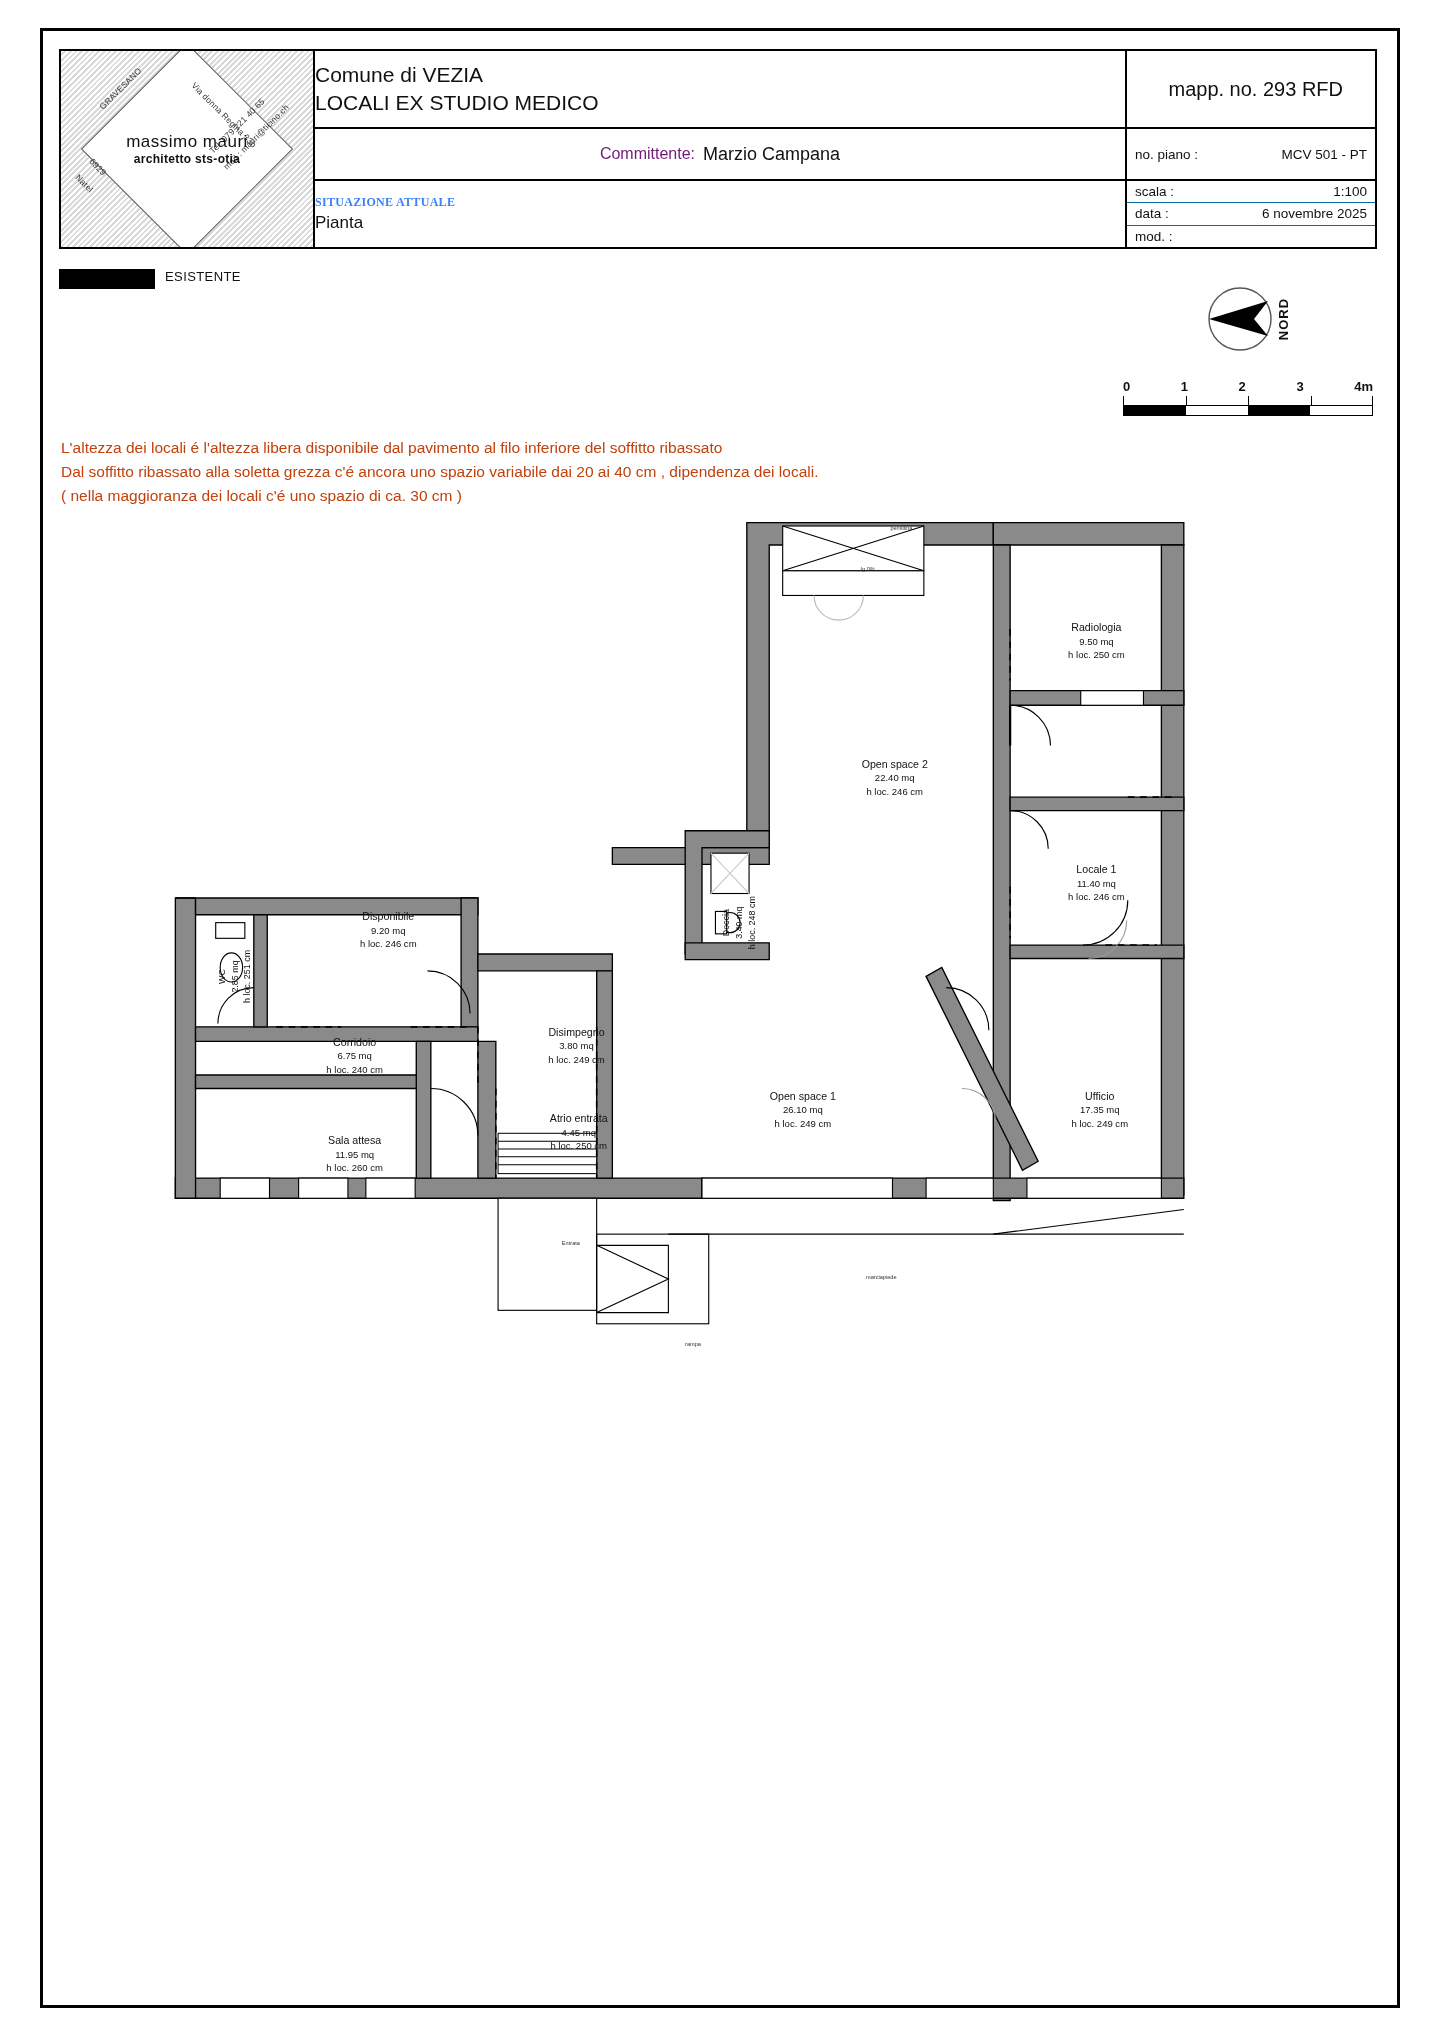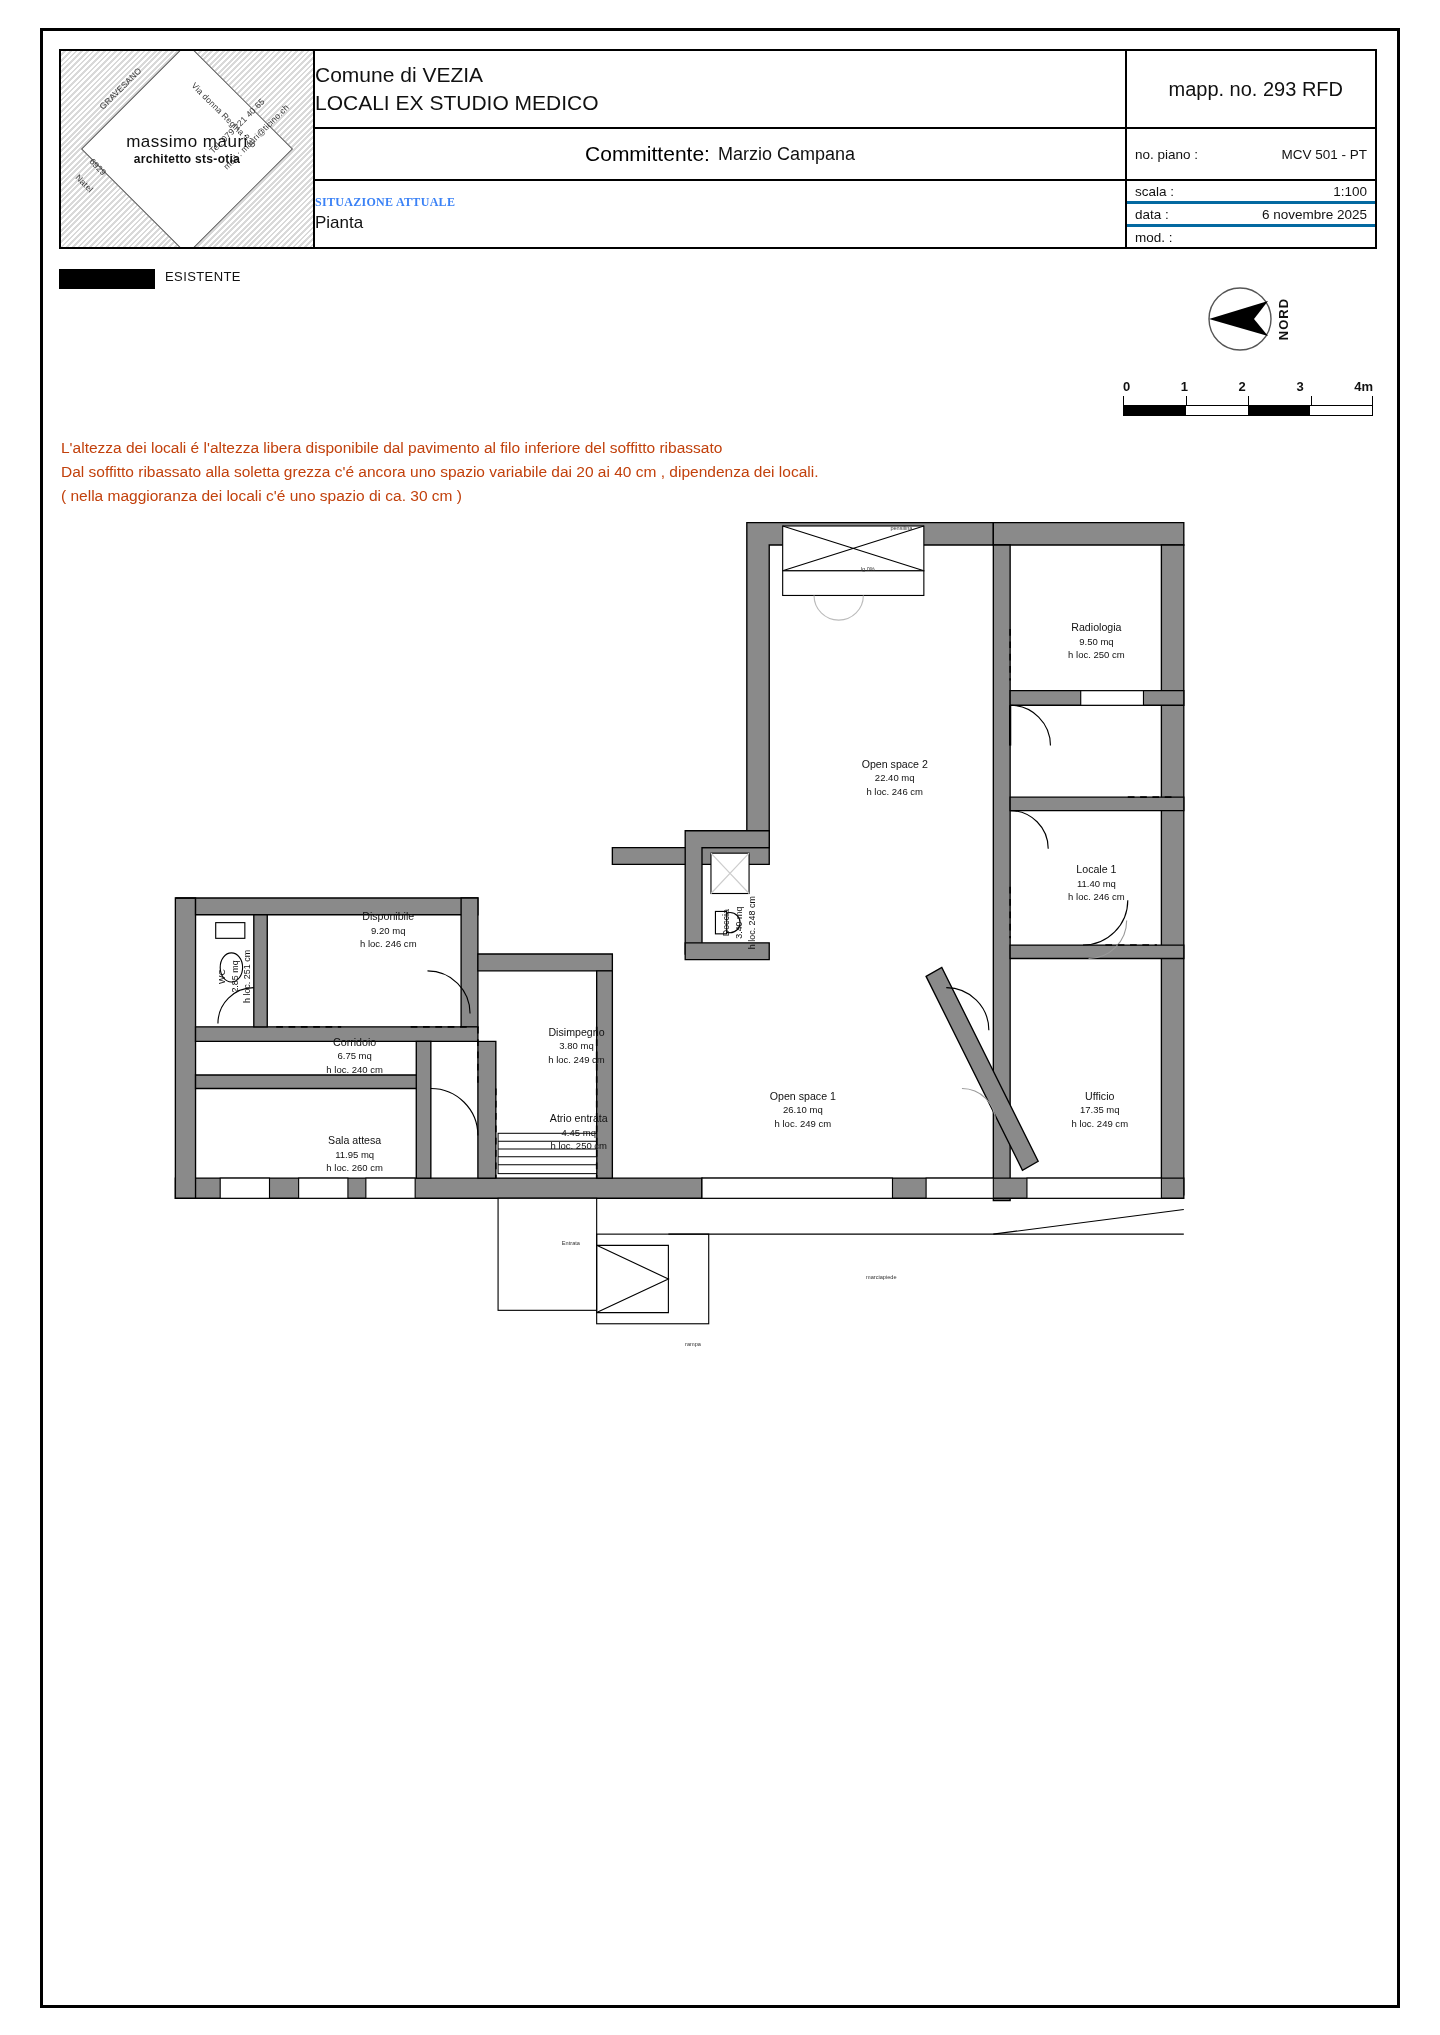--- a/index.html
+++ b/index.html
@@ -47,25 +47,25 @@
 
   .tb-mid{flex:1;display:flex;flex-direction:column;}
   .tb-row{border-bottom:2px solid #000;box-sizing:border-box;display:flex;}
   .tb-row:last-child{border-bottom:none;}
   .tb-cellL{flex:1;padding:6px 0;box-sizing:border-box;display:flex;flex-direction:column;justify-content:center;}
   .tb-cellR{width:250px;border-left:2px solid #000;box-sizing:border-box;display:flex;flex-direction:column;}
   .r1{height:78px;}
   .r2{height:52px;}
   .r3{flex:1;}
   .t-big{font-size:21px;line-height:1.35;color:#111;}
-  .t-lbl{font-size:21px;color:#000000;}
+  .t-lbl{font-size:16px;color:#701a75;}
   .t-val{font-size:18px;color:#111;}
   .t-red{font-size:12px;font-weight:bold;color:#3b82f6;letter-spacing:.3px;font-family:Liberation Serif, serif;}
   .t-sub{font-size:17px;color:#111;margin-top:3px;}
-  .sub-row{flex:1;border-bottom:3px solid #0369a1;box-sizing:border-box;
+  .sub-row{flex:1;border-bottom:1px solid #0369a1;box-sizing:border-box;
            display:flex;align-items:center;padding:0 8px;font-size:13.5px;}
   .sub-row:last-child{border-bottom:none;}
   .sub-row .k{white-space:nowrap;}
   .sub-row .v{margin-left:auto;font-weight:normal;text-align:right;}
   .tb-cellR .big{font-size:20px;padding:0 32px;display:flex;align-items:center;justify-content:flex-end;}
 
   
   #legend{position:absolute;left:16px;top:238px;display:flex;align-items:flex-start;gap:10px;}
   .swatch{width:96px;height:20px;background:#000;}
   .legend-text{font-size:13px;letter-spacing:.4px;}

